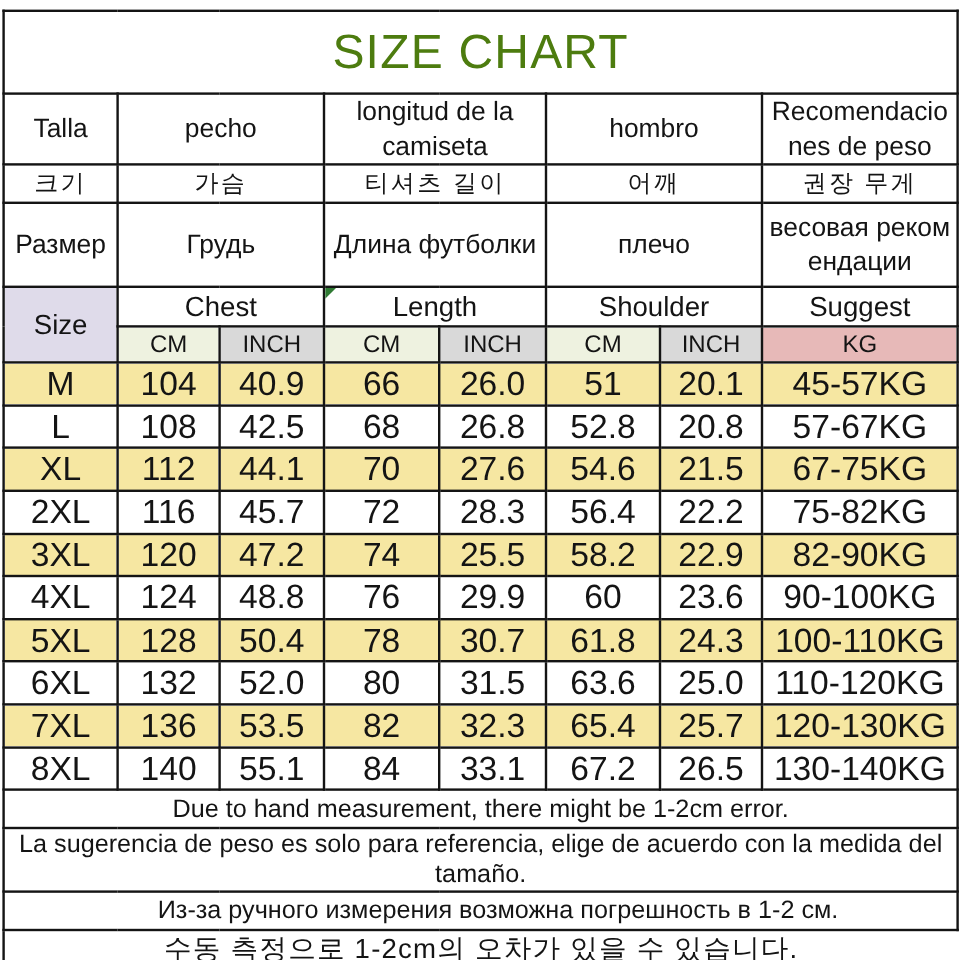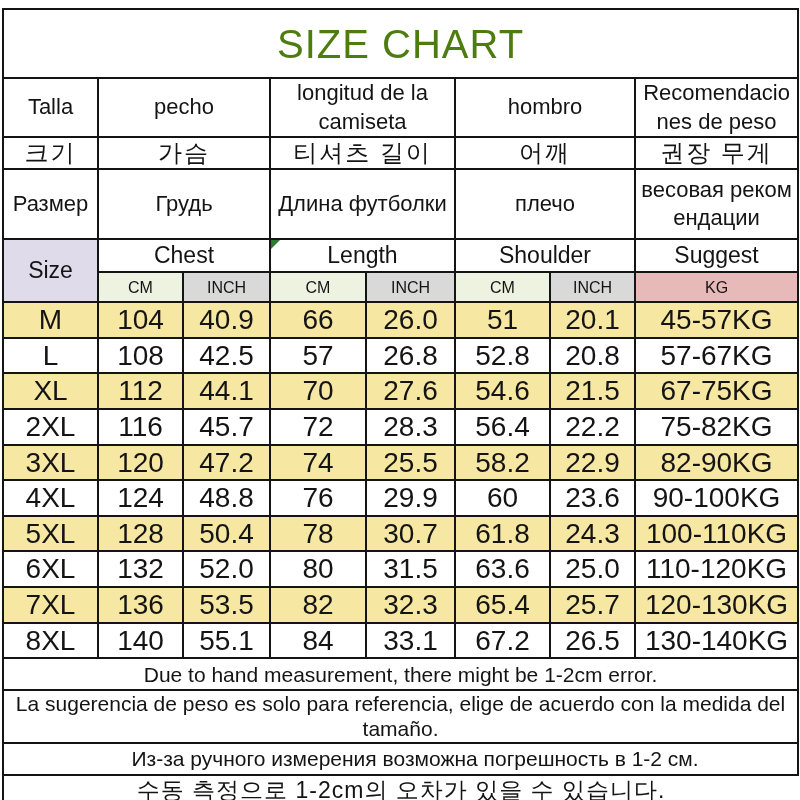--- a/index.html
+++ b/index.html
@@ -36,32 +36,32 @@
   tr.title-row { height: 69px; }
   .title-cell {
     color: #4d7c0f;
     font-size: 40px;
     letter-spacing: 1px;
   }
   
   tr.lang-es { height: 54px; }
   tr.lang-es td { font-size: 22px; line-height: 1.3; }
   tr.lang-ko { height: 32px; }
-  tr.lang-ko td { font-size: 24px; letter-spacing: 2px; }
+  tr.lang-ko td { font-size: 20px; letter-spacing: 2px; }
   tr.lang-ru { height: 70px; }
   tr.lang-ru td { font-size: 22px; line-height: 1.3; }
   
   tr.group-row { height: 33px; }
   tr.group-row th { font-size: 23px; position: relative; }
   .size-cell {
     background: #dfdbea;
     font-size: 31px;
   }
   tr.unit-row { height: 30px; }
-  tr.unit-row td { font-size: 16px; }
+  tr.unit-row td { font-size: 20px; }
   .u-cm   { background: #eef2e0; }
   .u-inch { background: #d9d9d9; }
   .u-kg   { background: #e7b9b8; }
   
   tbody.data-body tr { height: 34px; }
   tbody.data-body td { font-size: 28px; }
   tbody.data-body tr.stripe td { background: #f6e7a2; }
   
   tr.note-row { height: 32px; }
   .note-en { font-size: 21px; margin-left: 20px; }
@@ -151,21 +151,21 @@
     <td>66</td>
     <td>26.0</td>
     <td>51</td>
     <td>20.1</td>
     <td>45-57KG</td>
   </tr>
         <tr>
     <td>L</td>
     <td>108</td>
     <td>42.5</td>
-    <td>57</td>
+    <td>68</td>
     <td>26.8</td>
     <td>52.8</td>
     <td>20.8</td>
     <td>57-67KG</td>
   </tr>
         <tr class="stripe">
     <td>XL</td>
     <td>112</td>
     <td>44.1</td>
     <td>70</td>

